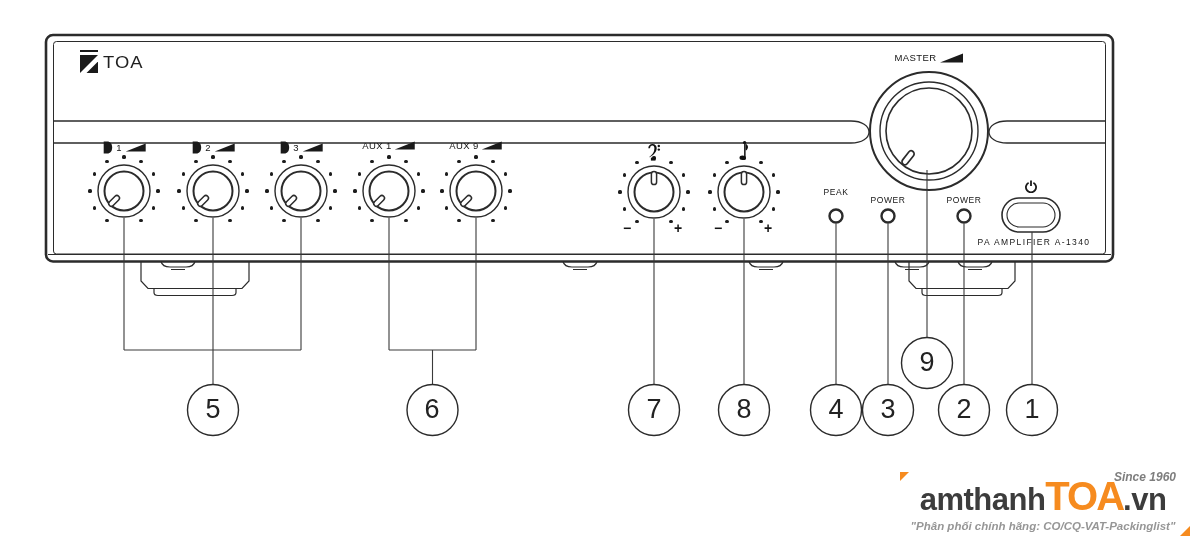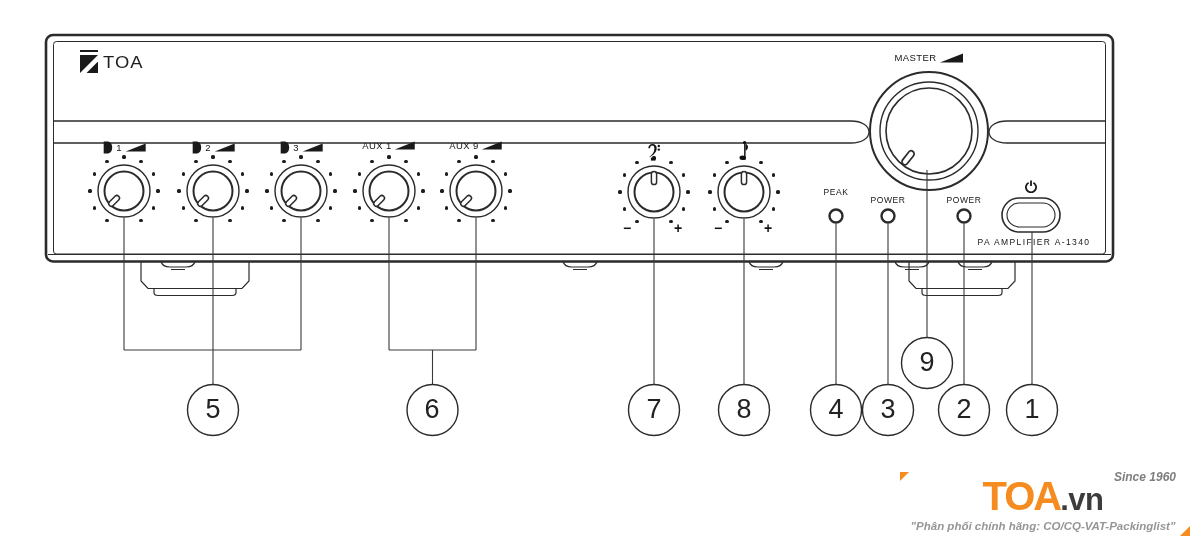--- a/index.html
+++ b/index.html
@@ -325,20 +325,21 @@
     <span class="co-num" style="left:213px;top:410px">5</span>
     <span class="co-num" style="left:432px;top:410px">6</span>
     <span class="co-num" style="left:654px;top:410px">7</span>
     <span class="co-num" style="left:744px;top:410px">8</span>
     <span class="co-num" style="left:927px;top:363px">9</span>
   </div>
 
   <div class="watermark">
     <span class="wm-corner-tl"></span>
     <div class="wm-line">
+      <span class="wm-prefix">amthanh</span>
       <span class="wm-core">TOA</span>
       <span class="wm-suffix">.vn</span>
     </div>
     <span class="wm-since">Since 1960</span>
     <div class="wm-tagline">"Phân phối chính hãng: CO/CQ-VAT-Packinglist"</div>
     <span class="wm-corner-br"></span>
   </div>
 
 </div>
 

